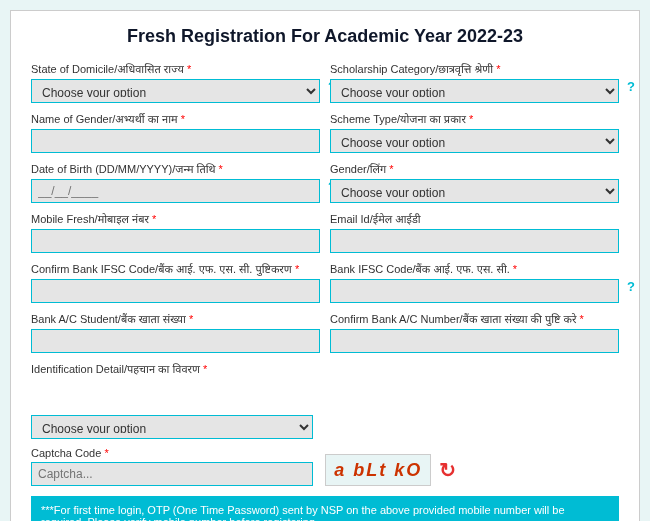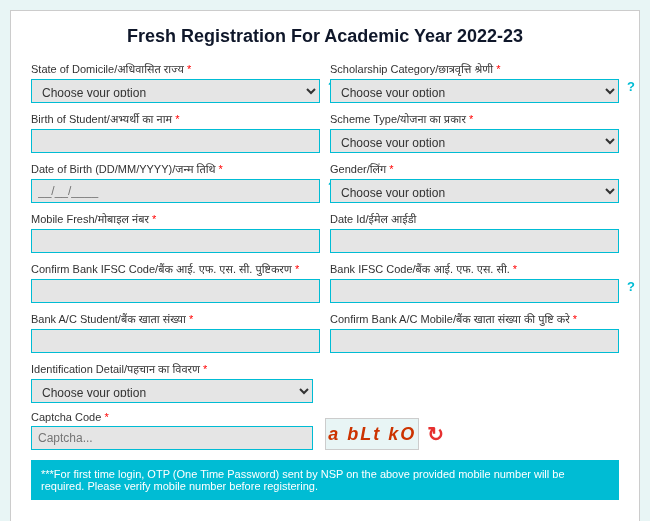--- a/index.html
+++ b/index.html
@@ -80,38 +80,39 @@
     }
     .captcha-image-box {
       display: flex;
       align-items: center;
       gap: 8px;
       margin-top: 2px;
     }
     .captcha-text-img {
       background: #e8f5f5;
       border: 1px solid #ccc;
-      padding: 4px 2px;
+      padding: 4px 8px;
       font-size: 18px;
       font-weight: bold;
       color: #cc3300;
       font-style: italic;
       letter-spacing: 2px;
       height: 32px;
       display: flex;
       align-items: center;
     }
     .captcha-refresh {
       color: #e63030;
       font-size: 20px;
       cursor: pointer;
       font-weight: bold;
     }
     .half-group {
       flex: 1;
+      gap: 36px;
     }
   </style>
 </head>
 <body>
 
 <div class="form-container">
   <div class="page-title">Fresh Registration For Academic Year 2022-23</div>
 
   <div class="form-row">
     <div class="form-group">
@@ -132,21 +133,21 @@
       <select>
         <option>Choose your option</option>
       </select>
       <span class="help-icon">?</span>
     </div>
   </div>
 
   <div class="form-row">
     <div class="form-group">
       <label>
-        <span>Birth of Student/अभ्यर्थी का नाम</span>
+        <span>Name of Gender/अभ्यर्थी का नाम</span>
         <span class="required"> *</span>
       </label>
       <input type="text" style="">
     </div>
     <div class="form-group">
       <label>
         <span>Scheme Type/योजना का प्रकार</span>
         <span class="required"> *</span>
       </label>
       <select>
@@ -178,21 +179,21 @@
   <div class="form-row">
     <div class="form-group">
       <label>
         <span>Mobile Fresh/मोबाइल नंबर</span>
         <span class="required"> *</span>
       </label>
       <input type="text" style="">
     </div>
     <div class="form-group">
       <label>
-        <span>Date Id/ईमेल आईडी</span>
+        <span>Email Id/ईमेल आईडी</span>
       </label>
       <input type="text" style="">
     </div>
   </div>
 
   <div class="form-row">
     <div class="form-group">
       <label>
         <span>Confirm Bank IFSC Code/बैंक आई. एफ. एस. सी. पुष्टिकरण</span>
         <span class="required"> *</span>
@@ -212,21 +213,21 @@
   <div class="form-row">
     <div class="form-group">
       <label>
         <span>Bank A/C Student/बैंक खाता संख्या</span>
         <span class="required"> *</span>
       </label>
       <input type="text" style="">
     </div>
     <div class="form-group">
       <label>
-        <span>Confirm Bank A/C Mobile/बैंक खाता संख्या की पुष्टि करे</span>
+        <span>Confirm Bank A/C Number/बैंक खाता संख्या की पुष्टि करे</span>
         <span class="required"> *</span>
       </label>
       <input type="text" style="">
     </div>
   </div>
 
   <div class="form-row">
     <div class="form-group half-group" style="max-width:48%;">
       <label>
         <span>Identification Detail/पहचान का विवरण</span>

